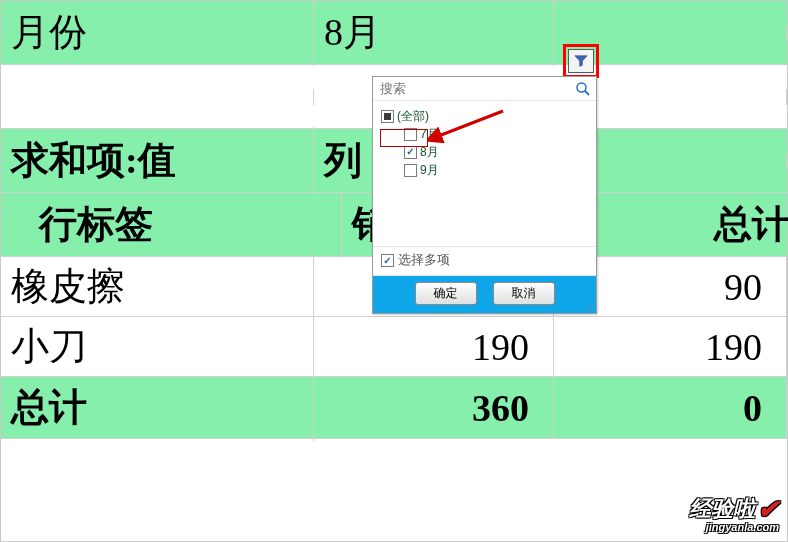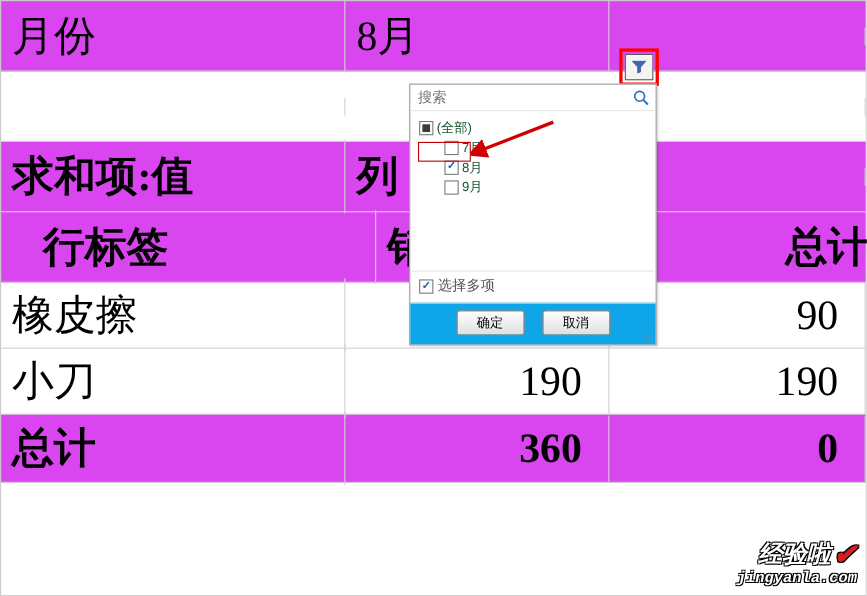--- a/index.html
+++ b/index.html
@@ -28,21 +28,21 @@
   .cell {
     padding: 8px 10px;
     border-right: 1px solid #d0d0d0;
     white-space: nowrap;
     overflow: hidden;
   }
   .col-a { width: 313px; flex: none; }
   .col-b { width: 240px; flex: none; text-align: left; }
   .col-c { width: 233px; flex: none; text-align: right; padding-right: 24px;}
   .col-b.num { text-align: right; padding-right: 24px; }
-  .shaded { background: #d946ef; }
+  .shaded { background: #86efac; }
   .bold { font-weight: bold; }
   .hdr { font-weight: bold; }
   .filter-btn {
     position: absolute;
     left: 567px;
     top: 48px;
     width: 26px;
     height: 24px;
     background: #f4f4f4;
     border: 1px solid #5b5b5b;
@@ -196,21 +196,21 @@
     position: absolute;
     right: 2px;
     bottom: 2px;
     width: 10px;
     height: 10px;
   }
   .watermark {
     position: absolute;
     right: 8px;
     bottom: 8px;
-    font-family: Liberation Mono, monospace;
+    font-family: Liberation Sans, sans-serif;
     color: #fff;
     text-align: right;
     line-height: 1;
     pointer-events: none;
     z-index: 20;
   }
   .watermark .top {
     font-size: 22px;
     font-weight: 900;
     font-style: italic;
@@ -219,21 +219,21 @@
     align-items: center;
     justify-content: flex-end;
   }
   .watermark .check {
     color: #d62020;
     font-size: 26px;
     margin-left: 2px;
     text-shadow: -1px -1px 0 #000, 1px -1px 0 #000, -1px 1px 0 #000, 1px 1px 0 #000;
   }
   .watermark .bottom {
-    font-size: 14px;
+    font-size: 11px;
     font-weight: bold;
     font-style: italic;
     text-shadow: -1px -1px 0 #000, 1px -1px 0 #000, -1px 1px 0 #000, 1px 1px 0 #000;
   }
 </style>
 </head>
 <body>
 
 <div class="sheet">
 

